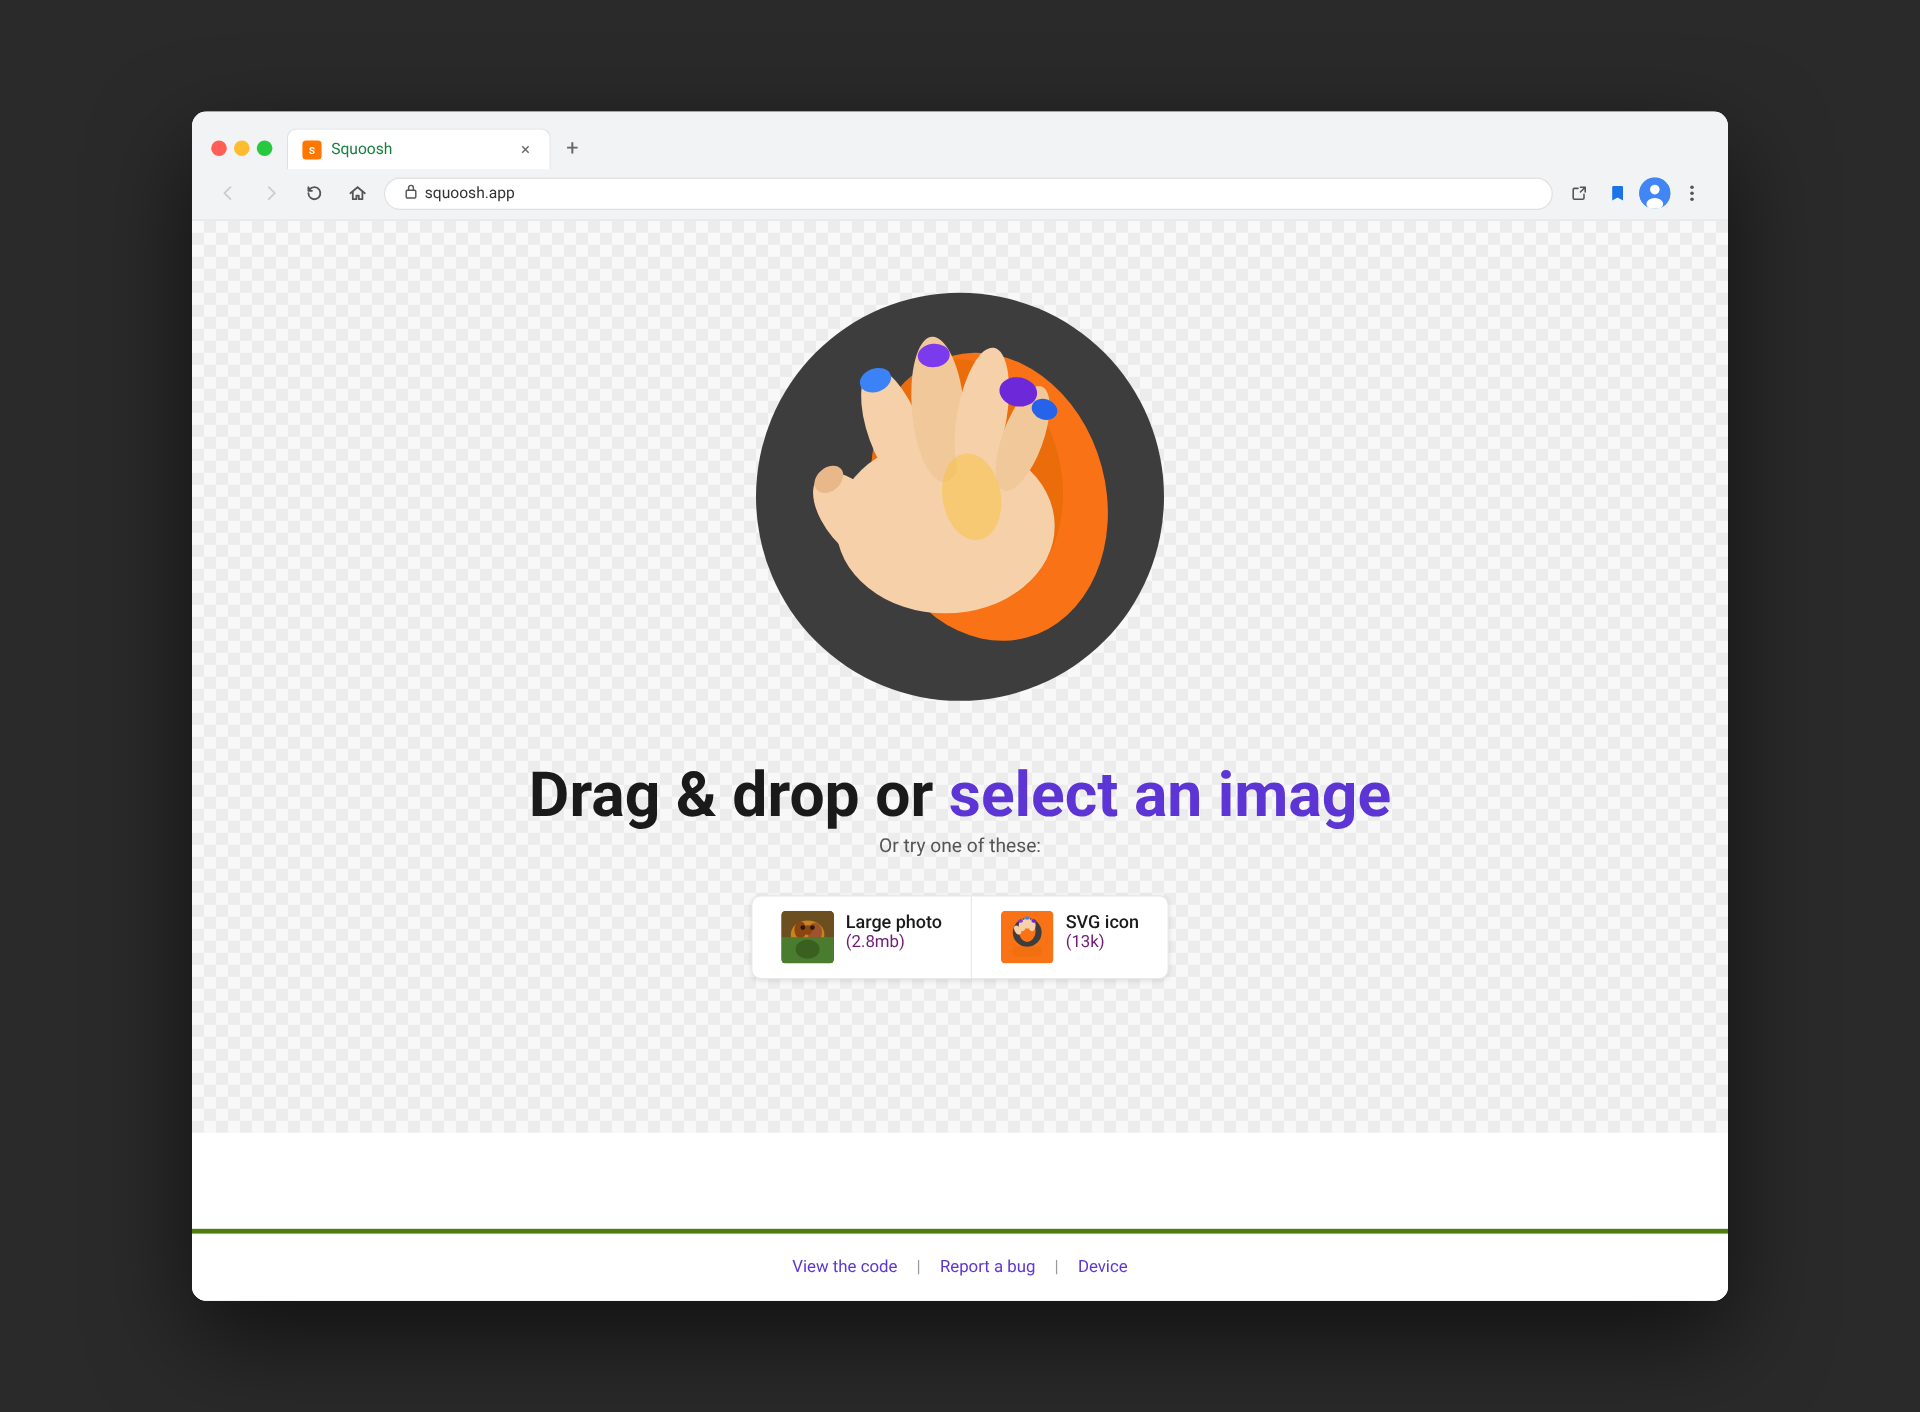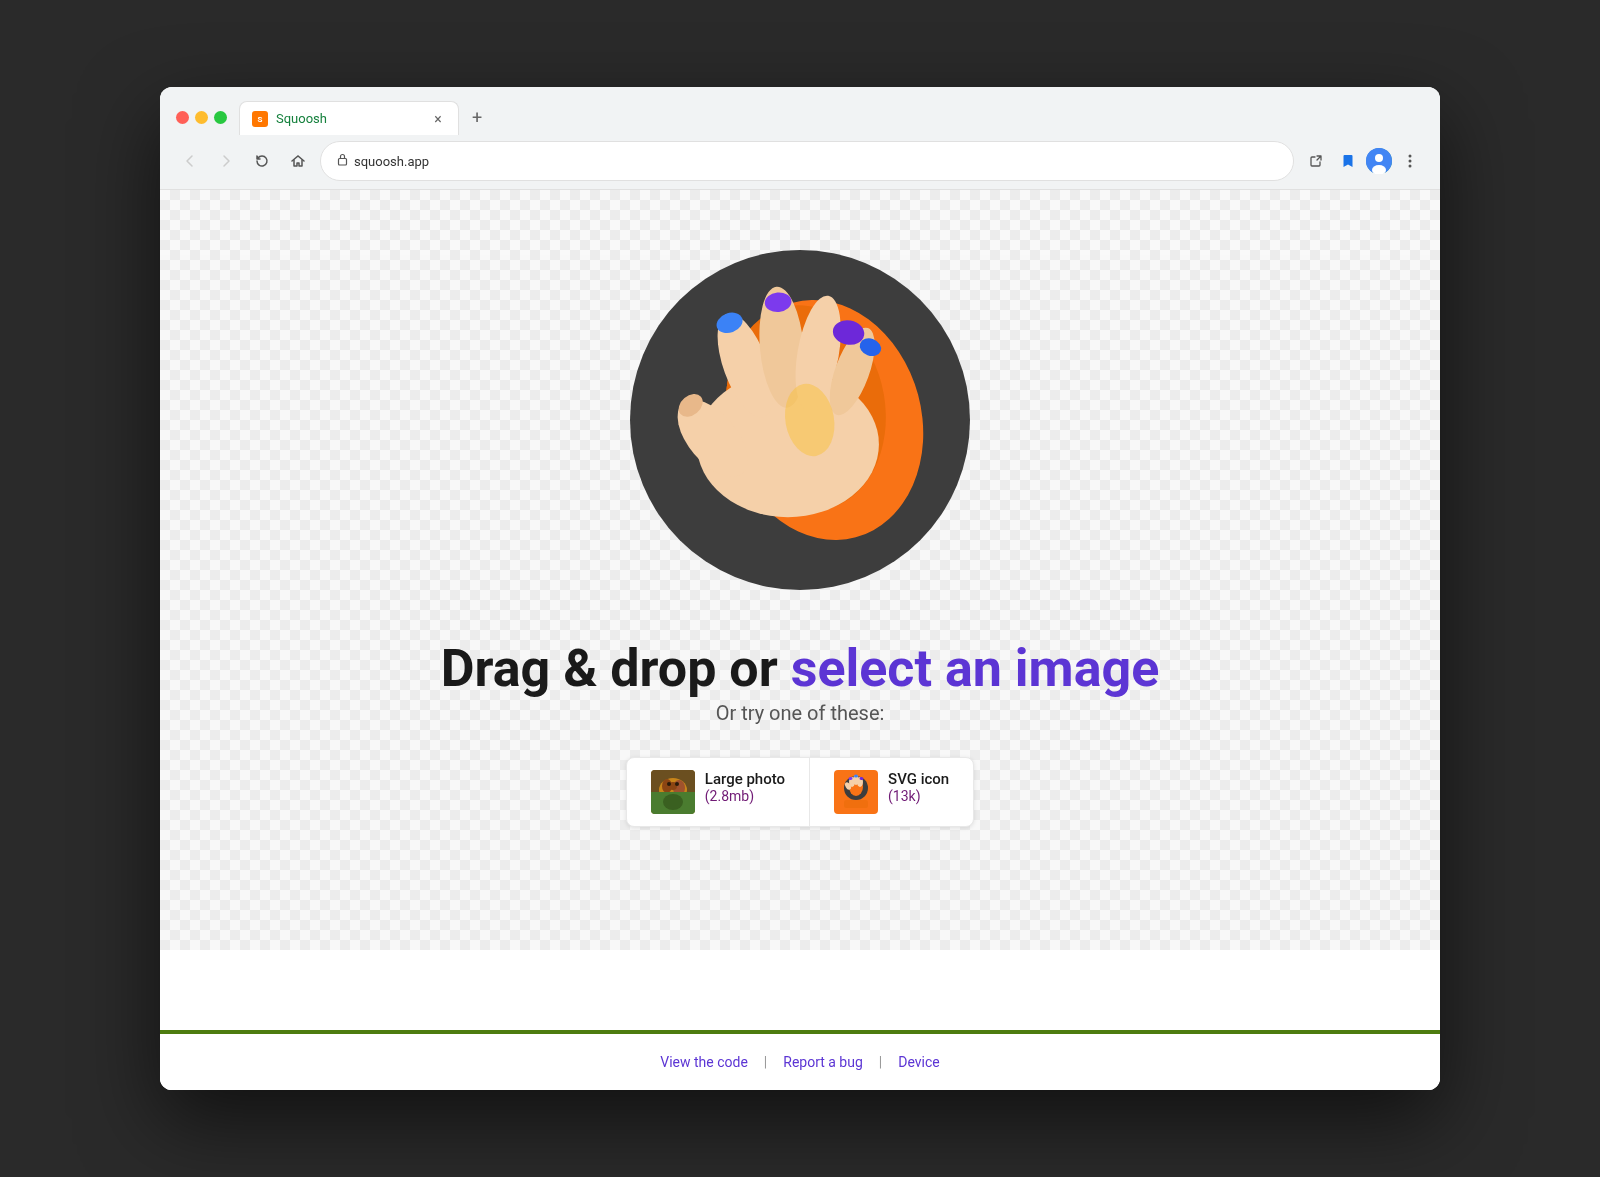--- a/index.html
+++ b/index.html
@@ -138,21 +138,21 @@
 
     .address-bar {
       flex: 1;
       background: #fff;
       border: 1px solid #e0e0e0;
       border-radius: 20px;
       padding: 5px 16px;
       display: flex;
       align-items: center;
       gap: 6px;
-      height: 40px;
+      height: 27px;
     }
 
     .lock-icon {
       color: #555;
       font-size: 11px;
     }
 
     .address-text {
       font-size: 13px;
       color: #333;
@@ -252,21 +252,21 @@
       margin-bottom: 4px;
       line-height: 1.1;
     }
 
     .heading-link {
       color: #5c35d4;
       cursor: pointer;
     }
 
     .subheading {
-      font-size: 20px;
+      font-size: 16px;
       color: #555;
       margin-bottom: 32px;
     }
 
     
     .samples-row {
       display: flex;
       gap: 0;
       background: #fff;
       border-radius: 8px;

